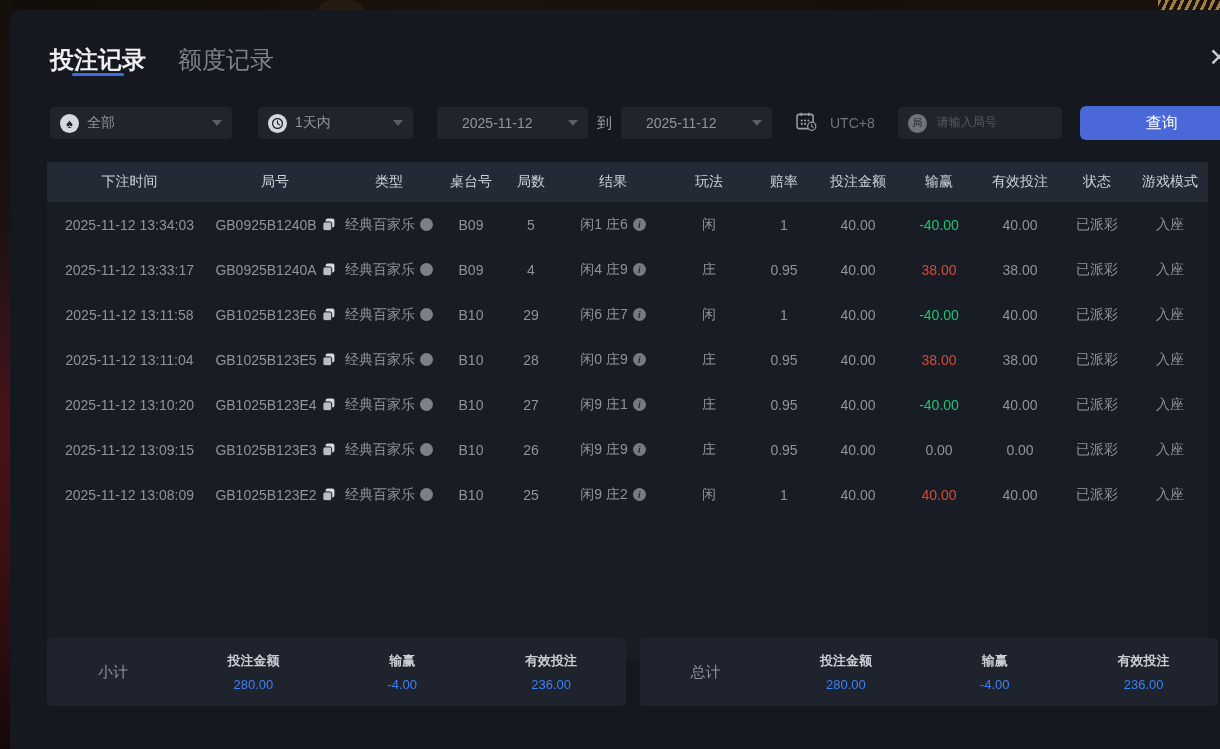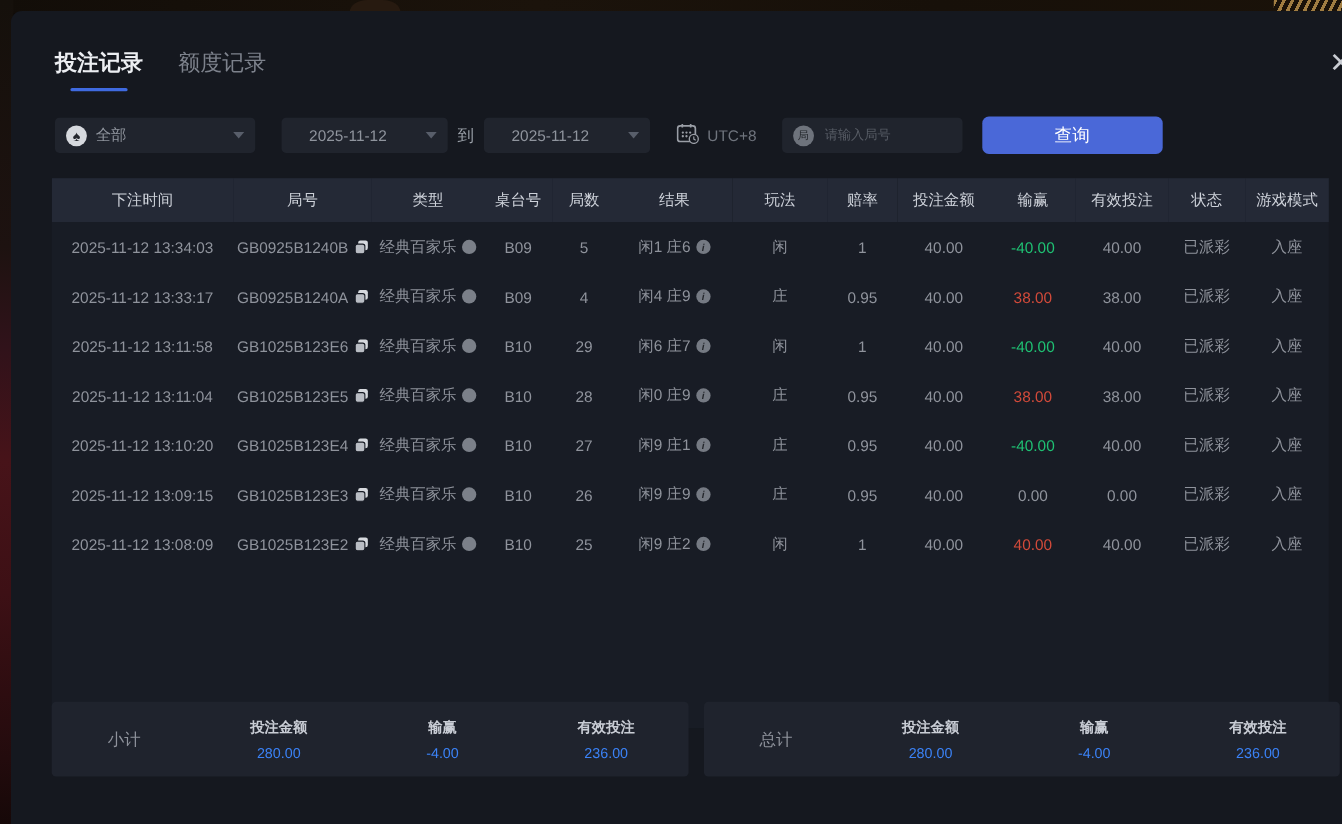--- a/index.html
+++ b/index.html
@@ -18,41 +18,41 @@
     background:#271a10;border-radius:23px 23px 0 0/16px 16px 0 0}
   .bg-gold-stripes{position:absolute;right:0;top:0;width:62px;height:11px;
     background:repeating-linear-gradient(115deg,#b8904c 0 3px,rgba(0,0,0,0) 3px 7px);opacity:.85}
   
   .modal{position:absolute;left:10px;top:10px;width:1210px;height:739px;
     background:#15181f;border-top-left-radius:10px}
   .close{position:absolute;top:32px;left:1192px;width:34px;height:30px;
     color:#c9ccd2;font-size:25px;line-height:30px;text-align:center;cursor:pointer;font-weight:300}
   
   .tabs{position:absolute;left:40px;top:34px;display:flex;gap:32px}
-  .tab{font-size:20px;color:#7d828c;cursor:pointer;position:relative;padding-bottom:12px}
+  .tab{font-size:24px;color:#7d828c;cursor:pointer;position:relative;padding-bottom:0}
   .tab.active{color:#eceef2;font-weight:bold}
   .tab .underline{display:none}
   .tab.active .underline{display:block;position:absolute;left:50%;transform:translateX(-50%);
     bottom:0;width:52px;height:3px;background:#3f6ae0;border-radius:2px}
   
   .filters{position:absolute;left:40px;top:96px;display:flex;align-items:center}
   .chip{height:32px;background:#20242d;border-radius:4px;display:flex;align-items:center;
     padding:0 10px;color:#8f949d;font-size:14px;box-sizing:border-box;cursor:pointer}
   .chip .caret{width:0;height:0;border-left:5px solid transparent;border-right:5px solid transparent;
     border-top:6px solid #585e6a;margin-left:auto}
   .chip-select1{width:182px}
   .chip-select2{width:155px;margin-left:26px}
   .chip-date{width:151px;padding-left:25px}
   .chip-date1{margin-left:24px}
   .chip-date2{margin-left:0}
   .to-label{color:#9aa0a8;font-size:15px;margin:0 9px}
   .ic-circle{width:19px;height:19px;border-radius:50%;background:#d6d9de;color:#23262c;
     display:inline-flex;align-items:center;justify-content:center;margin-right:8px;flex:0 0 auto}
   .ic-spade{font-size:13px;line-height:1}
-  .tz-group{display:flex;align-items:center;margin-left:24px;color:#6f747d;font-size:14px;gap:7px}
+  .tz-group{display:flex;align-items:center;margin-left:24px;color:#6f747d;font-size:14px;gap:13px}
   .chip-input{width:164px;margin-left:23px;cursor:text}
   .chip-input .ic-round{width:19px;height:19px;border-radius:50%;background:#6e737c;color:#23262b;
     font-size:10px;display:inline-flex;align-items:center;justify-content:center;margin-right:8px;flex:0 0 auto}
   .chip-input input{background:transparent;border:0;outline:0;color:#ffffff;font-size:12px;width:110px;
     font-family:Liberation Mono, monospace}
   .chip-input input::placeholder{color:#575c65}
   .search-btn{width:164px;height:34px;margin-left:18px;background:#4a68d8;border:0;border-radius:6px;
     color:#ffffff;font-size:16px;cursor:pointer;font-family:"Liberation Sans", sans-serif}
   
   .table-wrap{position:absolute;left:37px;top:152px;width:1161px;height:500px;background:#181c25}
@@ -99,20 +99,30 @@
 
   <div class="filters">
     <div class="chip chip-select1">
       <span class="ic-circle">
           <span class="ic-spade">♠</span>
         </span>
       <span>全部</span>
       <span class="caret"></span>
     </div>
 
+    <div class="chip chip-select2">
+      <span class="ic-circle">
+        <svg width="11" height="11" viewBox="0 0 12 12">
+            <circle cx="6" cy="6" r="5.4" fill="none" stroke="#23262c" stroke-width="1.4"></circle>
+            <path d="M6 3v3.2l2.2 1.2" fill="none" stroke="#23262c" stroke-width="1.3" stroke-linecap="round"></path>
+          </svg>
+      </span>
+      <span>1天内</span>
+      <span class="caret"></span>
+    </div>
 
     <div class="chip chip-date chip-date1">
       <span>2025-11-12</span>
       <span class="caret"></span>
     </div>
 
     <span class="to-label">到</span>
 
     <div class="chip chip-date chip-date2">
       <span>2025-11-12</span>

